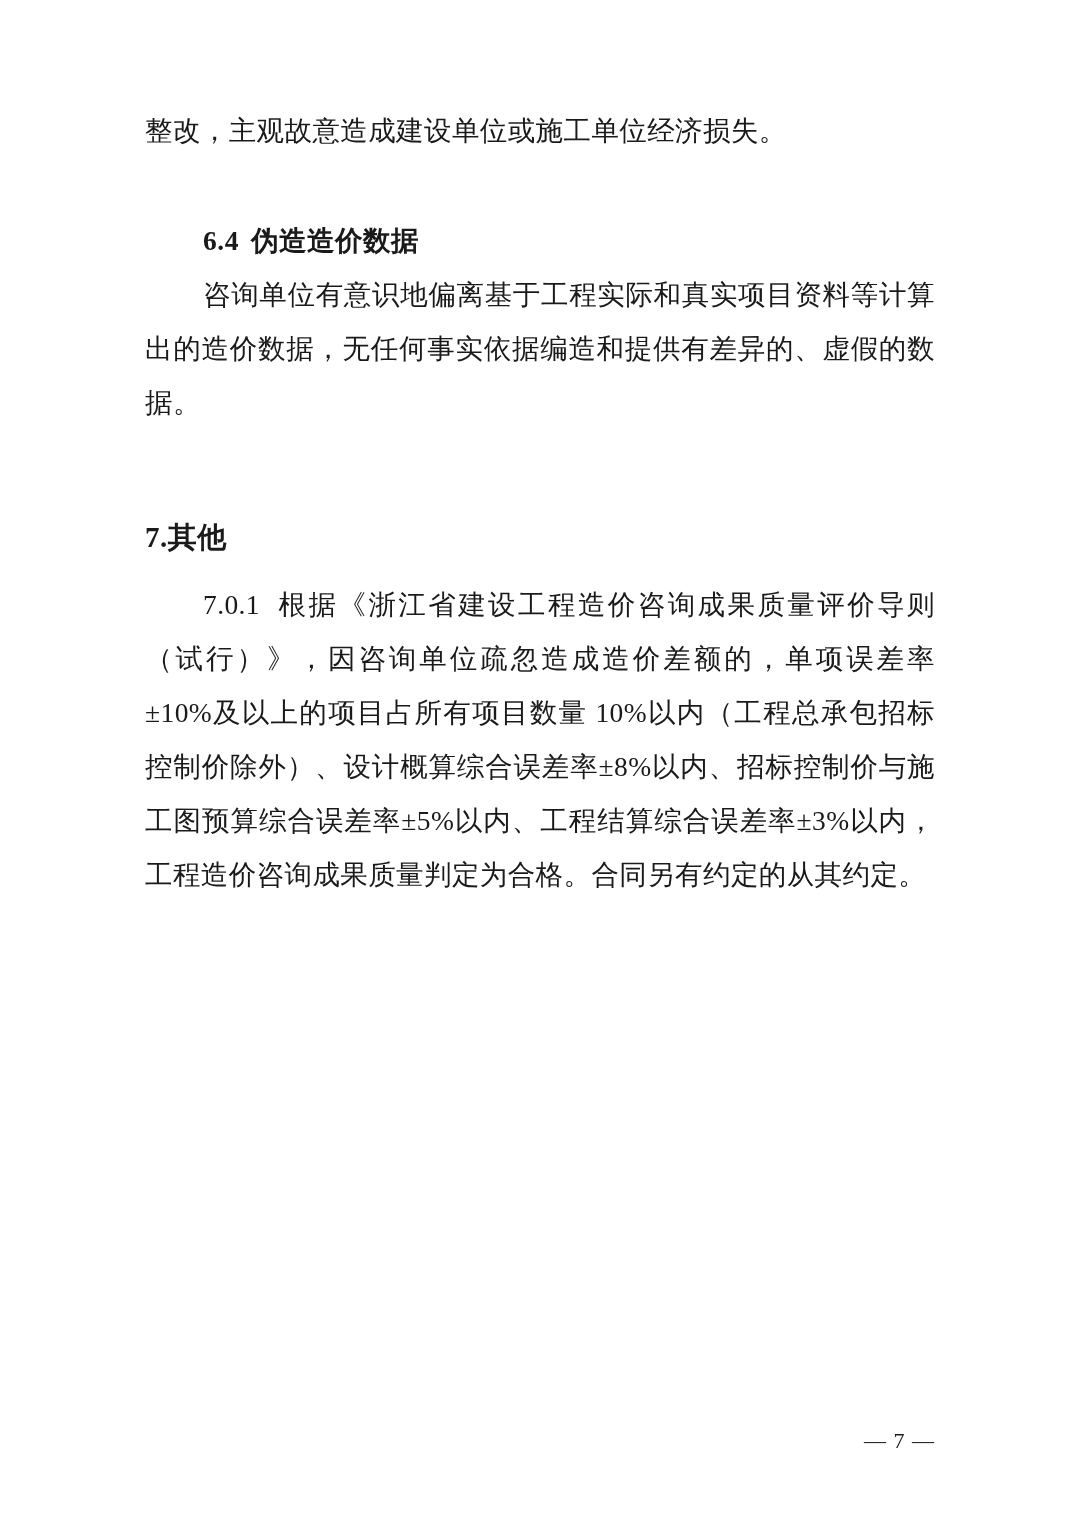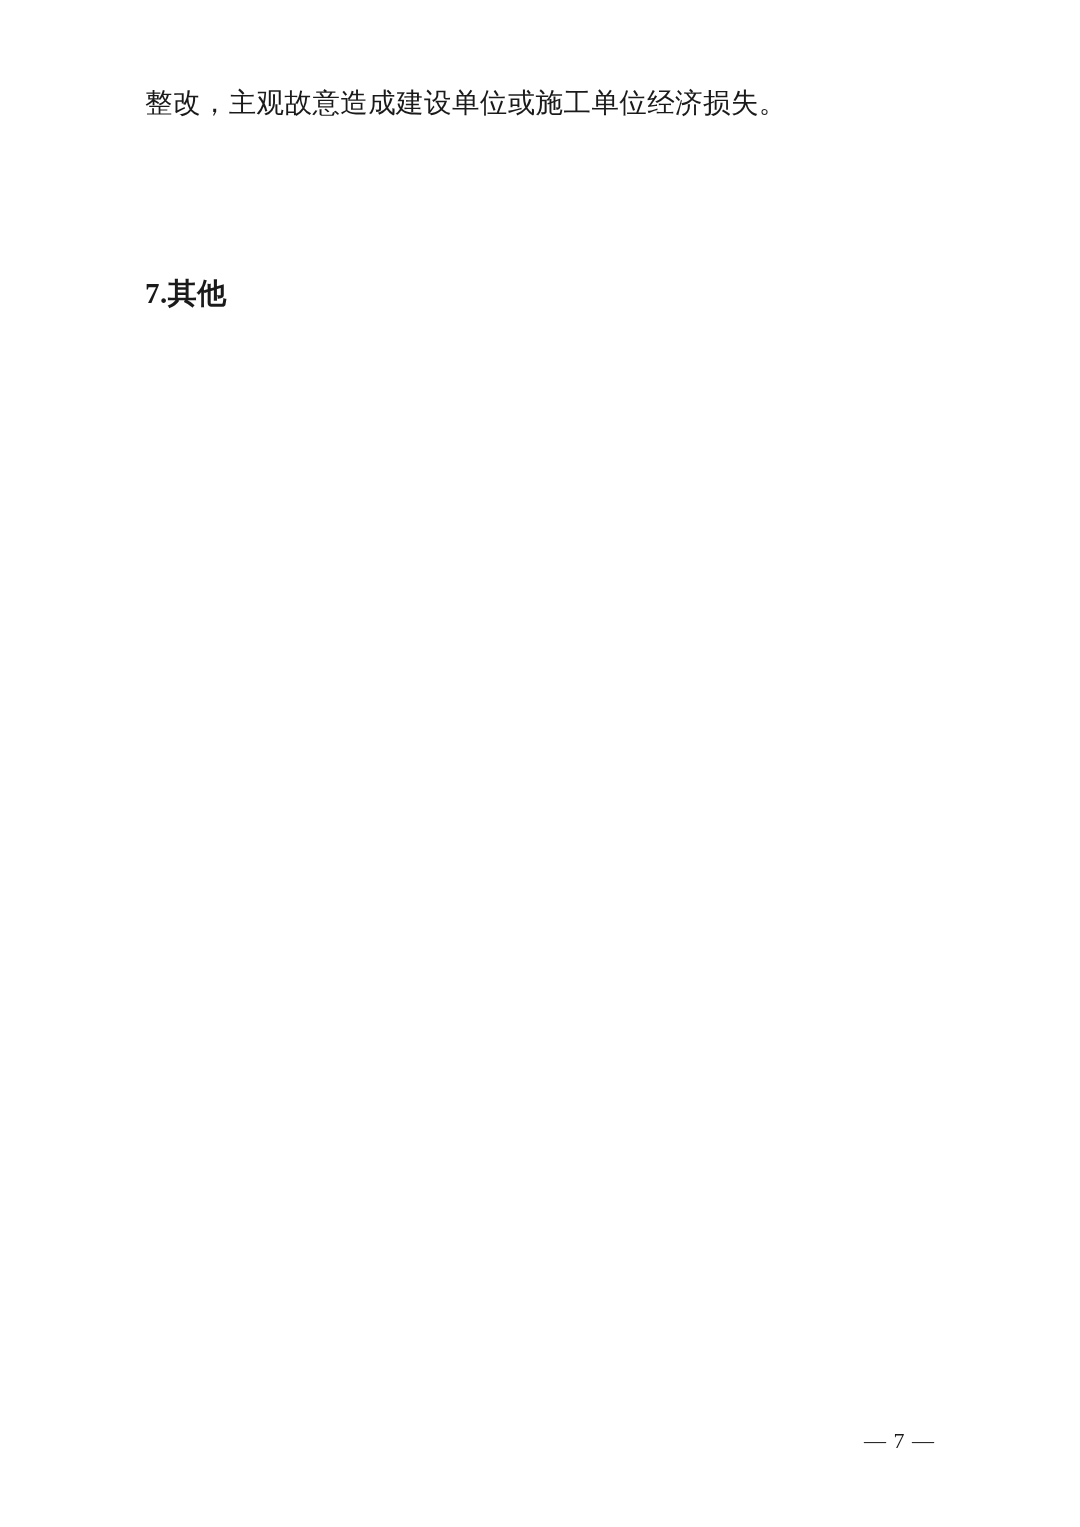--- a/index.html
+++ b/index.html
@@ -13,21 +13,21 @@
     font-family: "Liberation Serif", "DejaVu Serif", serif;
     color: #1a1a1a;
     position: relative;
     overflow: hidden;
   }
   .page {
     position: relative;
     width: 1080px;
     height: 1527px;
     box-sizing: border-box;
-    padding: 76px 145px 60px 145px;
+    padding: 104px 145px 60px 145px;
   }
   .doc-body {
     position: relative;
   }
   p.para {
     margin: 0 0 0 0;
     font-size: 27.5px;
     line-height: 54px;
     text-align: justify;
     text-justify: inter-ideograph;
@@ -71,26 +71,29 @@
 </head>
 <body>
 
 <div class="page">
   <div class="doc-body">
 
     <p class="para">整改，主观故意造成建设单位或施工单位经济损失。</p>
 
     <div class="gap-lg"></div>
 
+    <h2 class="section-head"><span class="num">6.4</span><span>伪造造价数据</span></h2>
 
+    <p class="para indent">咨询单位有意识地偏离基于工程实际和真实项目资料等计算出的造价数据，无任何事实依据编造和提供有差异的、虚假的数据。</p>
 
     <div class="gap-xl"></div>
 
     <h1 class="chapter-head">7.其他</h1>
 
     <div class="gap-sm"></div>
 
+    <p class="para indent"><span>7.0.1</span>&nbsp; <span>根据《浙江省建设工程造价咨询成果质量评价导则（试行）》，因咨询单位疏忽造成造价差额的，单项误差率±10%及以上的项目占所有项目数量 10%以内（工程总承包招标控制价除外）、设计概算综合误差率±8%以内、招标控制价与施工图预算综合误差率±5%以内、工程结算综合误差率±3%以内，工程造价咨询成果质量判定为合格。合同另有约定的从其约定。</span></p>
 
 
   </div>
 
   <div class="pagenum">— 7 —</div>
 </div>
 
 </body></html>

